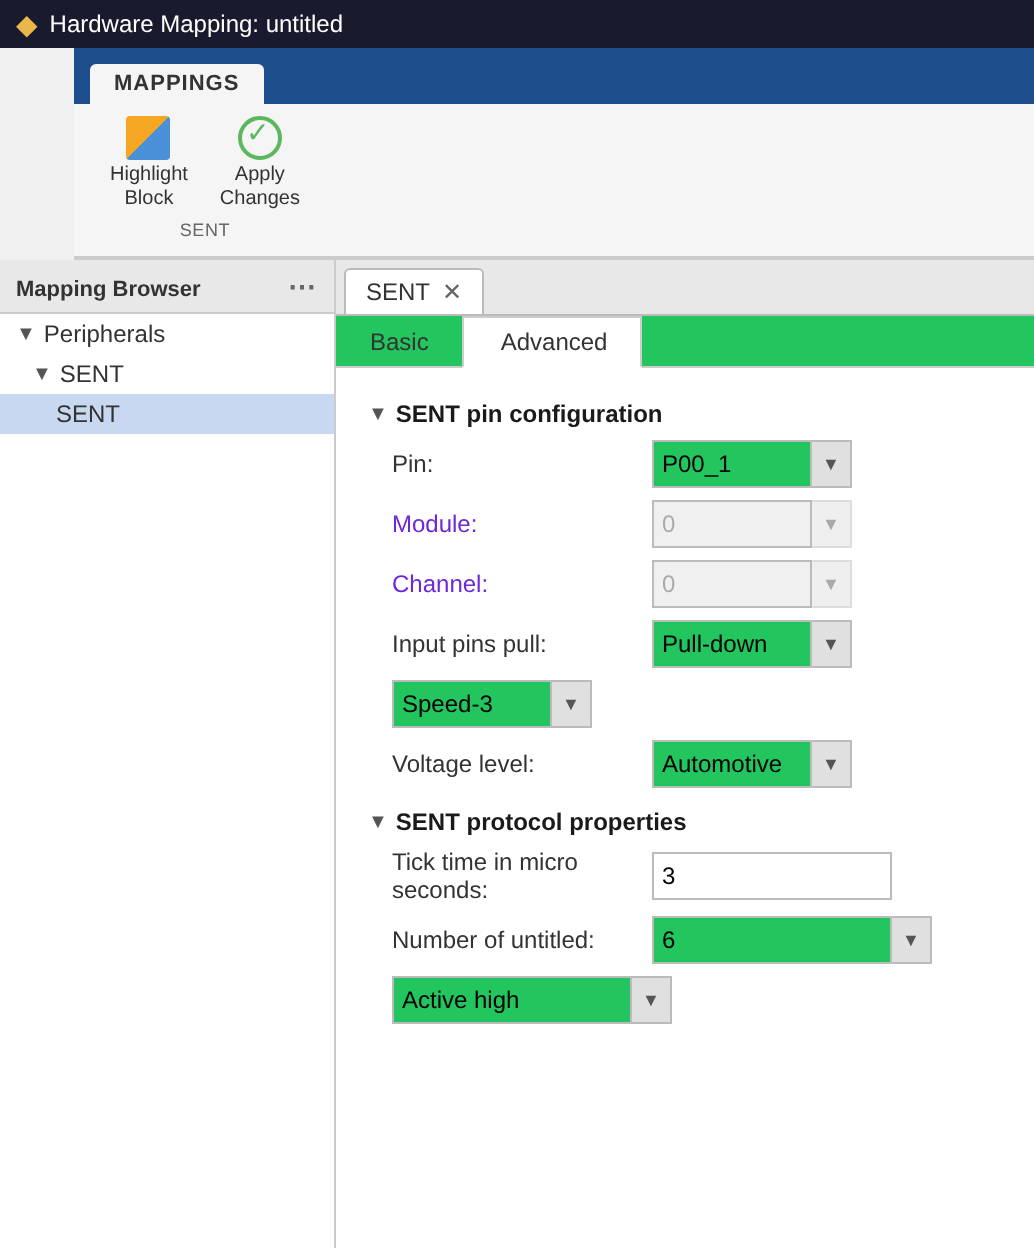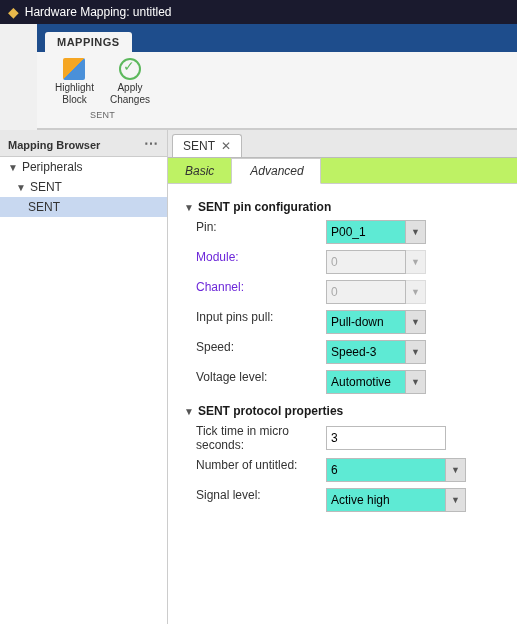--- a/index.html
+++ b/index.html
@@ -156,23 +156,22 @@
       font-size: 12px;
       gap: 6px;
       color: #333;
     }
     .tab .close-btn { color: #666; font-size: 12px; cursor: pointer; }
 
     
     .sub-tab-bar {
       display: flex;
       border-bottom: 1px solid #ccc;
-      background: #bef264;
+      background: #22c55e;
       padding: 0;
-      font-style: italic;
     }
     .sub-tab {
       padding: 5px 16px;
       cursor: pointer;
       font-size: 12px;
       color: #333;
       border: 1px solid transparent;
       border-bottom: none;
       margin-bottom: -1px;
     }
@@ -197,39 +196,40 @@
       gap: 4px;
       font-size: 12px;
       font-weight: bold;
       color: #1a1a1a;
       margin: 8px 0 6px 0;
     }
     .section-arrow { font-size: 10px; color: #555; }
 
     .form-row {
       display: flex;
+      align-items: center;
       margin-bottom: 6px;
       padding-left: 12px;
     }
     .form-label {
       width: 130px;
       font-size: 12px;
       color: #333;
       flex-shrink: 0;
     }
     .form-label.disabled { color: #6d28d9; }
     .form-control-wrapper {
       display: flex;
       align-items: center;
       gap: 0;
     }
     .form-select {
       height: 24px;
       border: 1px solid #bbb;
-      background: #5eead4;
+      background: #22c55e;
       font-size: 12px;
       padding: 0 4px;
       cursor: pointer;
       display: flex;
       align-items: center;
       min-width: 80px;
     }
     .form-select-disabled {
       background: #f0f0f0;
       color: #aaa;
@@ -408,21 +408,20 @@
 
       <div class="form-row">
         <span class="form-label">Input pins pull:</span>
         <div class="form-control-wrapper">
           <div class="form-select">Pull-down</div>
           <div class="form-select-btn">▼</div>
         </div>
       </div>
 
       <div class="form-row">
-        <span class="form-label">Speed:</span>
         <div class="form-control-wrapper">
           <div class="form-select">Speed-3</div>
           <div class="form-select-btn">▼</div>
         </div>
       </div>
 
       <div class="form-row">
         <span class="form-label">Voltage level:</span>
         <div class="form-control-wrapper">
           <div class="form-select">Automotive</div>
@@ -444,21 +443,20 @@
 
       <div class="form-row">
         <span class="form-label">Number of untitled:</span>
         <div class="form-control-wrapper">
           <div class="form-select form-input-wide">6</div>
           <div class="form-select-btn">▼</div>
         </div>
       </div>
 
       <div class="form-row">
-        <span class="form-label">Signal level:</span>
         <div class="form-control-wrapper">
           <div class="form-select form-input-wide">Active high</div>
           <div class="form-select-btn">▼</div>
         </div>
       </div>
 
     </div>
   </div>
 </div>
 

